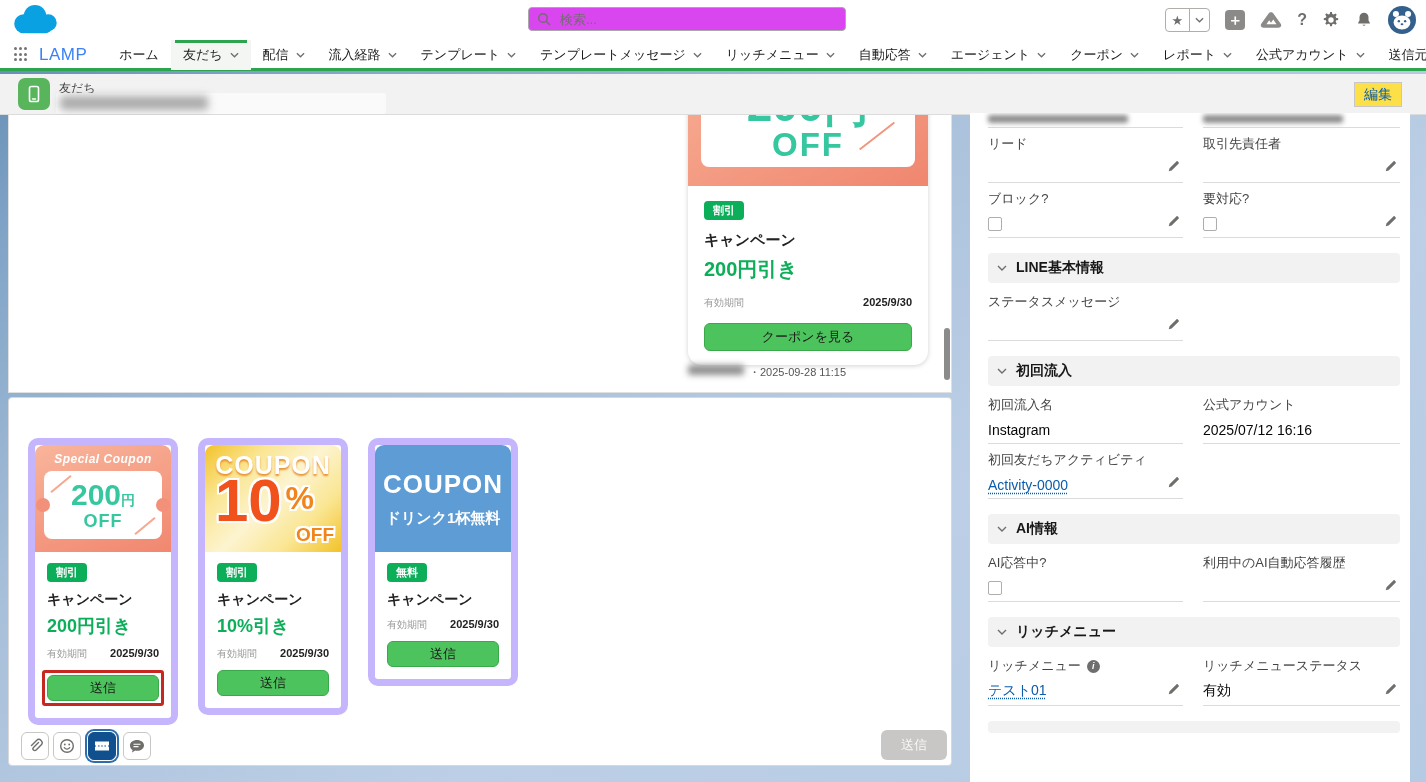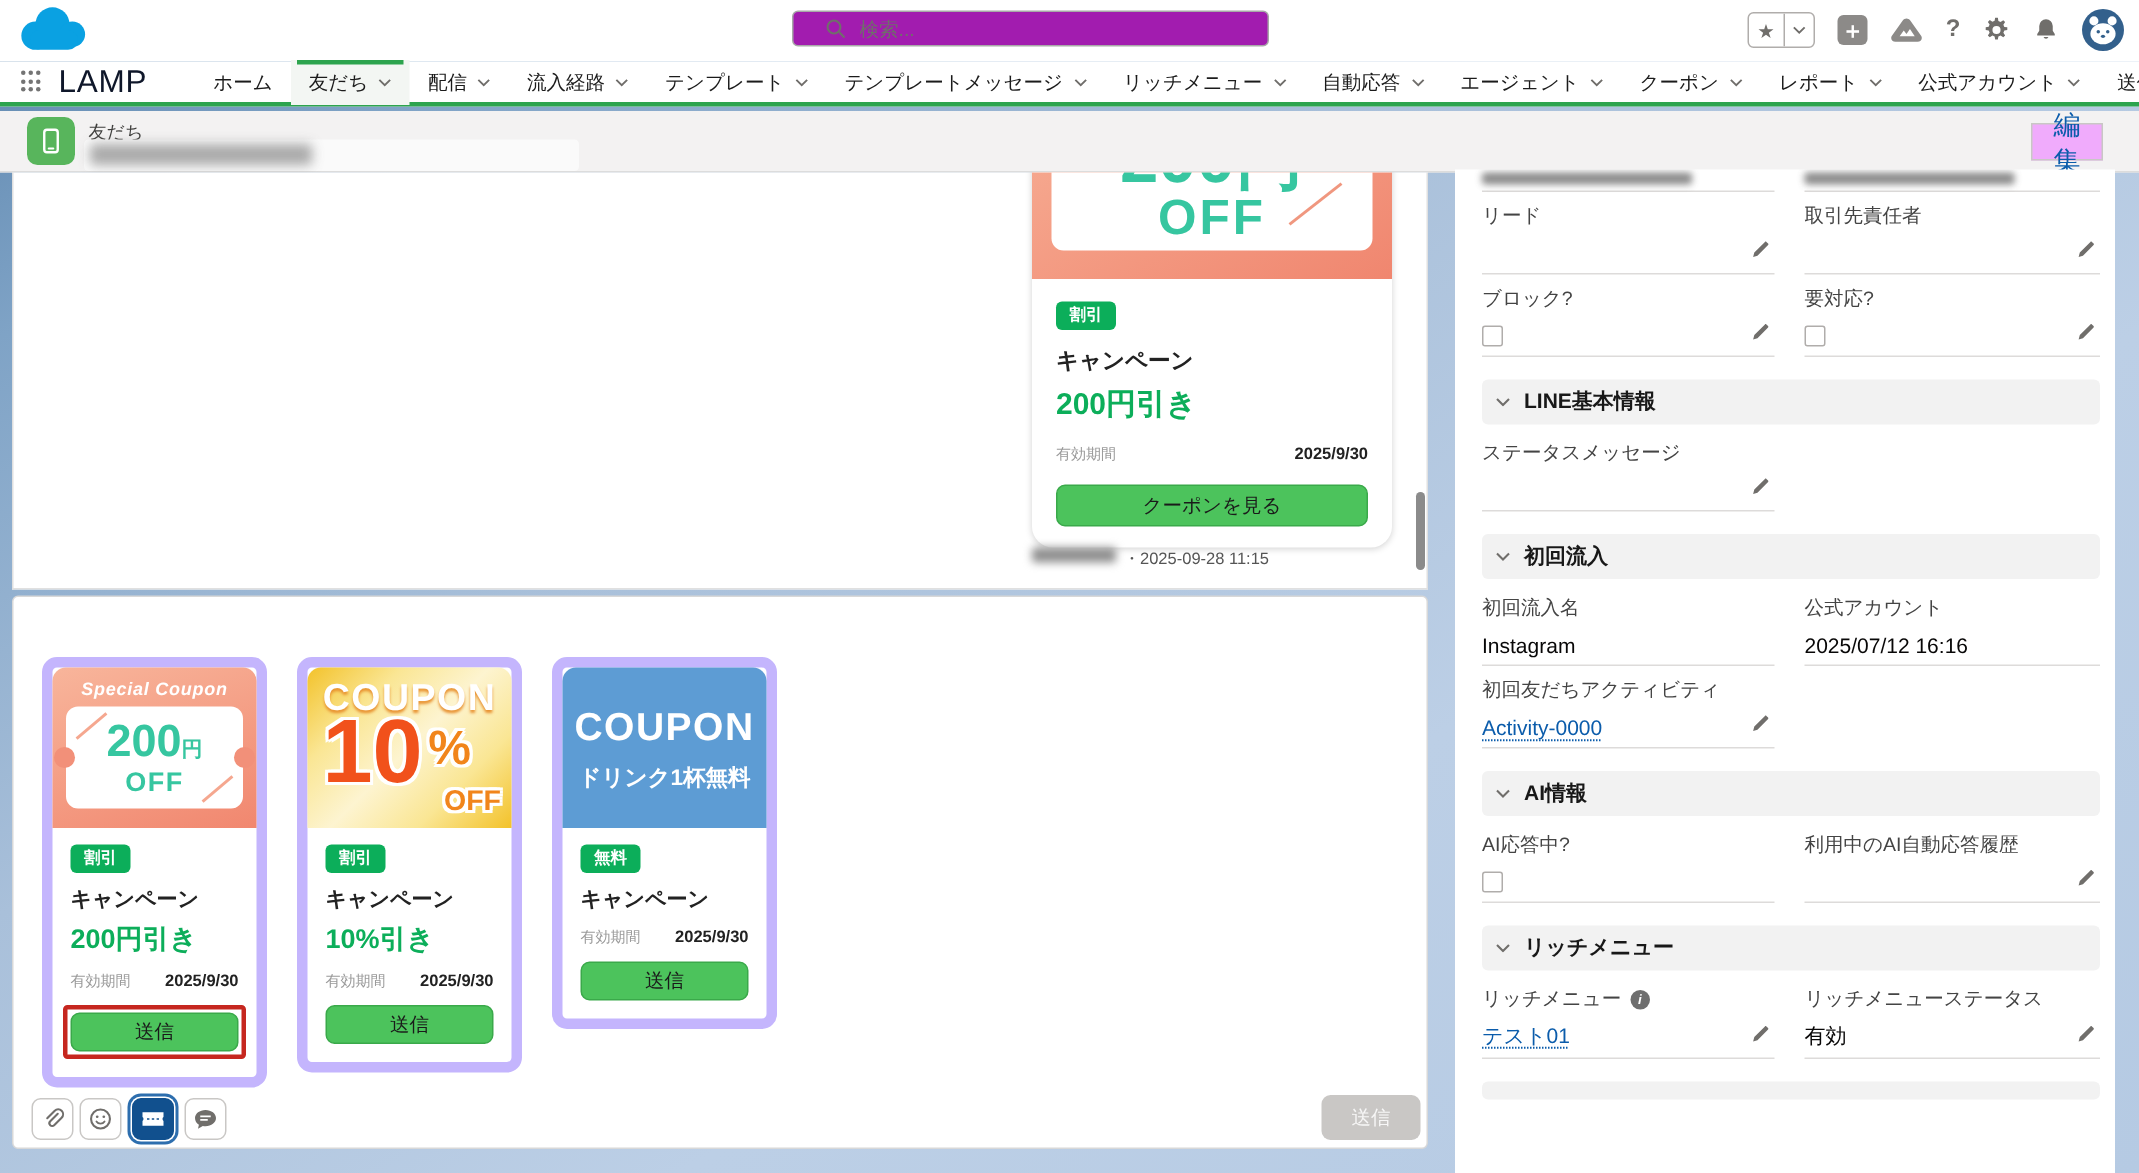--- a/index.html
+++ b/index.html
@@ -5,47 +5,47 @@
   html,body{margin:0;padding:0}
   body{
     position:relative;width:1426px;height:782px;overflow:hidden;
     font-family:"Liberation Sans",sans-serif;color:#181818;
     background:linear-gradient(150deg,#5d86ae 0%,#7fa3c6 14%,#a9c0da 38%,#bccfe6 65%,#b5cae3 100%);
   }
   svg{display:block}
   
   .ghdr{position:absolute;left:0;top:0;width:100%;height:41px;background:#fff}
   .logo{position:absolute;left:10px;top:3px}
-  .search{position:absolute;left:528px;top:7px;width:318px;height:24px;border:1px solid #a8a8a8;border-radius:4px;background:#a21caf;display:flex;align-items:center;gap:7px;padding:0 21px;box-sizing:border-box}
+  .search{position:absolute;left:528px;top:7px;width:318px;height:24px;border:1px solid #a8a8a8;border-radius:4px;background:#d946ef;display:flex;align-items:center;gap:7px;padding:0 8px;box-sizing:border-box}
   .search input{border:none;outline:none;flex:1;font-size:13px;font-family:inherit;color:#080707;background:transparent}
   .search input::placeholder{color:#706e6b}
   .utils{position:absolute;right:10px;top:5px;height:30px;display:flex;align-items:center;gap:15px;color:#706e6b}
   .fav{display:flex;align-items:stretch;height:22px;border:1px solid #b0adab;border-radius:4px;overflow:hidden;background:#fff}
   .fav .s{display:flex;align-items:center;padding:0 6px;font-size:13px;border-right:1px solid #b0adab}
   .fav .c{display:flex;align-items:center;padding:0 5px}
   .plusbox{width:20px;height:20px;background:#8c8a88;color:#fff;border-radius:4px;font-size:15px;font-weight:700;display:flex;align-items:center;justify-content:center}
   .qm{font-size:16px;font-weight:700;color:#706e6b}
   
   .navbar{position:absolute;left:0;top:41px;width:100%;height:30px;background:#fff;border-bottom:3px solid #2da44e;display:flex;align-items:center;padding-left:14px;box-sizing:border-box}
   .waffle{width:15px;height:15px;display:grid;grid-template-columns:repeat(3,1fr);gap:2px;margin-right:12px}
   .waffle i{width:3px;height:3px;background:#747474;border-radius:50%}
-  .appname{font-size:21px;color:#0f172a;margin-right:32px;letter-spacing:.5px}
+  .appname{font-size:17px;color:#3b82f6;margin-right:20px;letter-spacing:.5px}
   .tabs{display:flex;align-items:stretch;height:30px;flex:1}
   .tab{position:relative;display:flex;align-items:center;gap:7px;padding:0 12px;font-size:13px;color:#1b1b1b;cursor:pointer;white-space:nowrap}
   .tab.active{background:#f3f6f3}
   .tab.active::before{content:"";position:absolute;left:4px;right:4px;top:0;height:3px;background:#2da44e}
   .chev{width:9px;height:6px}
   .navpencil{margin-left:auto;margin-right:14px}
   
   .rech{position:absolute;left:0;top:74px;width:100%;height:40px;background:#f3f2f2;border-bottom:1px solid #dcdcdc}
   .rec-icon{position:absolute;left:18px;top:4px;width:32px;height:32px;border-radius:7px;background:#58b55c;display:flex;align-items:center;justify-content:center}
   .rec-obj{position:absolute;left:59px;top:6px;font-size:12px;color:#3e3e3c}
   .rec-name-bg{position:absolute;left:56px;top:19px;width:330px;height:21px;background:#fafafa;border-radius:3px}
   .rec-name-blur{position:absolute;left:60px;top:22px;width:148px;height:14px;background:#969696;filter:blur(4px);border-radius:2px;opacity:.8}
-  .edit-btn{position:absolute;right:24px;top:8px;width:48px;height:25px;background:#f0abfc;border:1px solid #c9c7c5;border-radius:0;color:#0b5cab;font-size:18px;display:flex;align-items:center;justify-content:center;cursor:pointer;box-sizing:border-box}
+  .edit-btn{position:absolute;right:24px;top:8px;width:48px;height:25px;background:#fde047;border:1px solid #c9c7c5;border-radius:0;color:#0b5cab;font-size:14px;display:flex;align-items:center;justify-content:center;cursor:pointer;box-sizing:border-box}
   
   .chat-panel{position:absolute;left:8px;top:115px;width:944px;height:278px;background:#fff;overflow:hidden;border:1px solid #e0e0e0;border-top:none;box-sizing:border-box}
   .msg-card{position:absolute;left:679px;top:-89px;width:240px;background:#fff;border-radius:14px;box-shadow:0 1px 5px rgba(0,0,0,.18);overflow:hidden}
   .msg-img{height:160px;background:linear-gradient(150deg,#f8b49a 0%,#f0866f 100%);position:relative;overflow:hidden}
   .msg-ticket{position:absolute;left:13px;right:13px;top:8px;bottom:19px;background:#fff;border-radius:8px;display:flex;flex-direction:column;align-items:center;justify-content:flex-end;padding-bottom:4px}
   .msg-big{font-size:46px;font-weight:800;color:#36c6a0;line-height:1}
   .msg-off{font-size:33px;font-weight:800;color:#36c6a0;line-height:1.05;letter-spacing:2px}
   .msg-diag{position:absolute;right:16px;bottom:30px;width:44px;height:2px;background:#f0977f;transform:rotate(-38deg)}
   .msg-body{padding:14px 16px 14px}
   .badge{display:inline-block;background:#0cae5a;color:#fff;font-size:11px;font-weight:700;padding:3px 9px;border-radius:4px;line-height:1.2}

